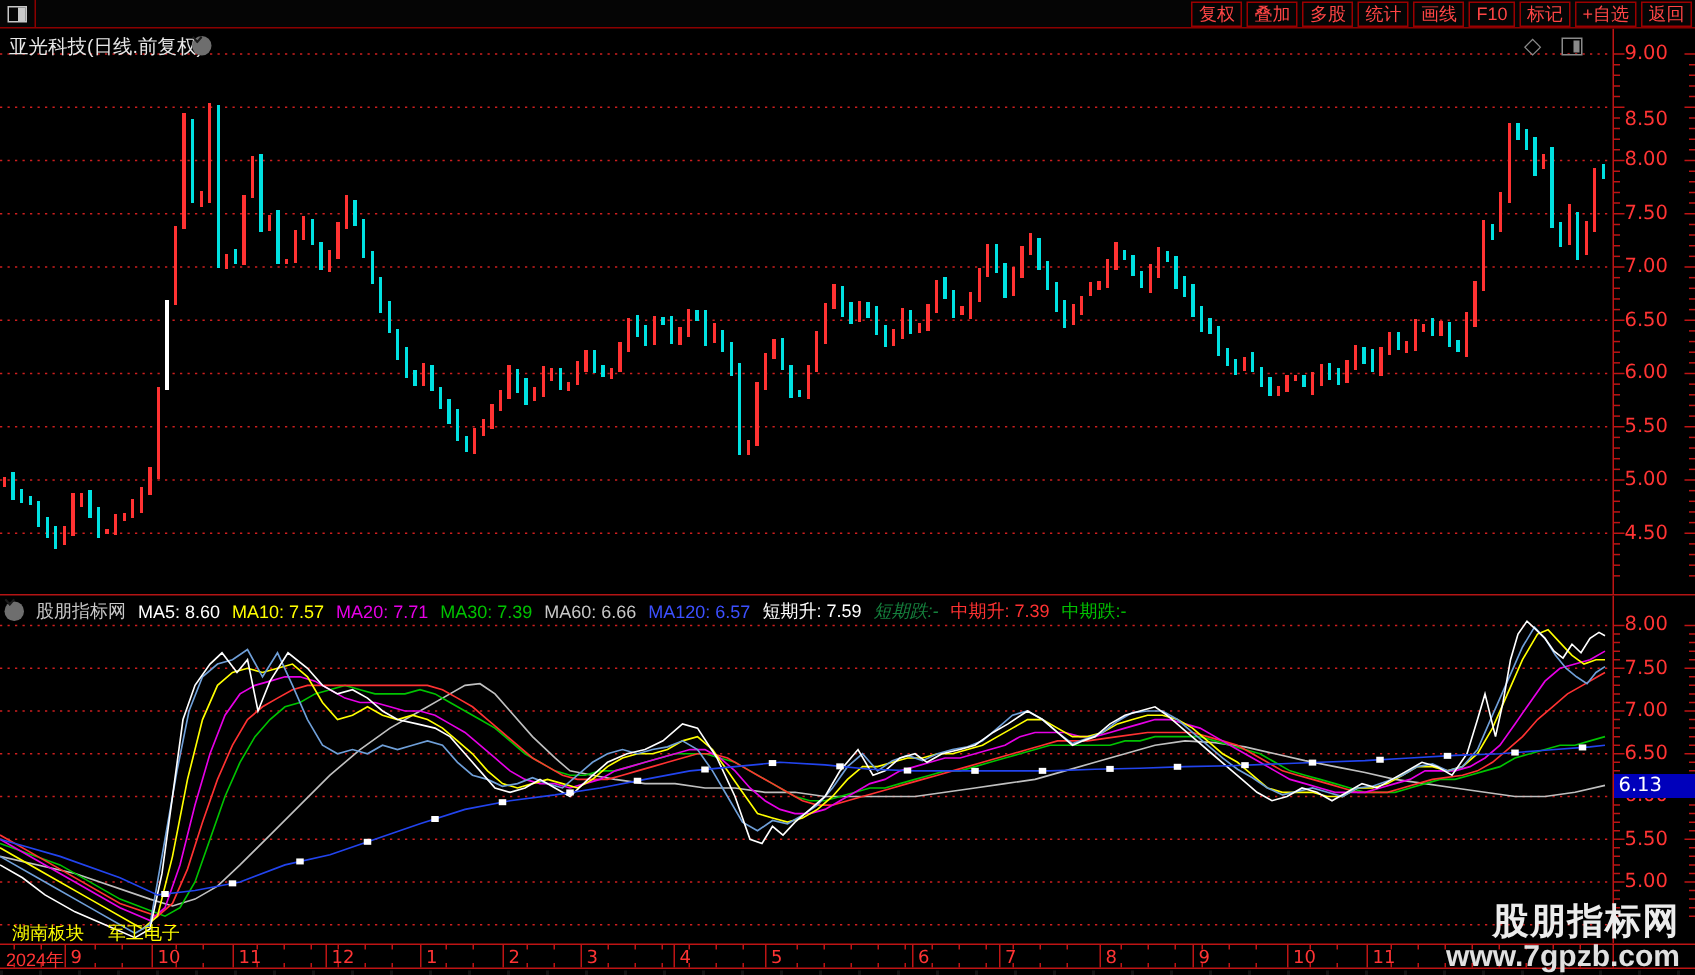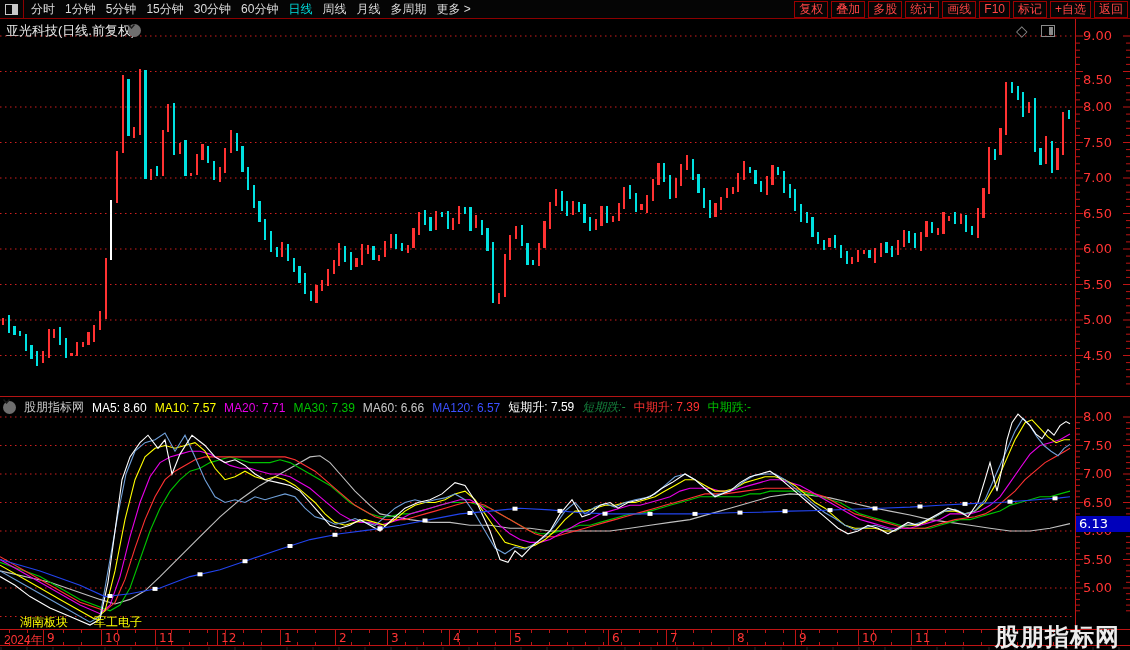--- a/index.html
+++ b/index.html
@@ -28,21 +28,21 @@
   .ylab{position:absolute;left:1083px;width:46px;color:#ff3434;font-size:13px;
     font-family:"DejaVu Sans",sans-serif;}
   .sep-line{position:absolute;left:0;top:396px;width:1130px;height:1px;background:#b41414;}
   
   .indicator{position:absolute;left:0;top:397px;width:1130px;height:232px;}
   .ind-header{position:absolute;left:3px;top:2px;display:flex;align-items:center;gap:8px;
     font-size:12px;white-space:nowrap;z-index:3;}
   .badge{position:absolute;left:1076px;top:119px;width:53px;height:16px;background:#0000bb;
     color:#fff;font-size:13px;line-height:16px;padding-left:3px;z-index:3;
     font-family:"DejaVu Sans",sans-serif;}
-  .sectors{position:absolute;left:20px;top:217px;display:flex;gap:26px;z-index:3;}
+  .sectors{position:absolute;left:8px;top:217px;display:flex;gap:16px;z-index:3;}
   .sector{color:#ffff00;font-size:12px;white-space:nowrap;}
   
   .xaxis{position:absolute;left:0;top:629px;width:1130px;height:17px;box-sizing:border-box;
     border-top:1px solid #be1414;border-bottom:1px solid #be1414;}
   .x-year{position:absolute;left:4px;top:2px;color:#ff3434;font-size:12px;}
   .x-month{position:absolute;top:1px;color:#ff3434;font-size:12px;font-family:"DejaVu Sans",sans-serif;}
   .x-sep{position:absolute;top:0;width:1px;height:15px;background:#be1414;}
   .x-tick-t{position:absolute;top:0;width:1px;height:3px;background:#be1414;}
   .x-tick-b{position:absolute;bottom:0;width:1px;height:3px;background:#be1414;}
   .bottom-strip{position:absolute;left:0;top:647px;width:1130px;height:3px;overflow:hidden;
@@ -55,33 +55,20 @@
 </head>
 <body>
 
 <div class="screen">
 
   <div class="toolbar">
     <span class="win-icon">
         <i></i>
       </span>
     <span class="tb-divider"></span>
-    <div id="tbLeft" style="display:flex;align-items:center;">
-        <span class="tb-item">分时</span>
-        <span class="tb-item">1分钟</span>
-        <span class="tb-item">5分钟</span>
-        <span class="tb-item">15分钟</span>
-        <span class="tb-item">30分钟</span>
-        <span class="tb-item">60分钟</span>
-        <span class="tb-item active">日线</span>
-        <span class="tb-item">周线</span>
-        <span class="tb-item">月线</span>
-        <span class="tb-item">多周期</span>
-        <span class="tb-item">更多 &gt;</span>
-      </div>
     <div class="tb-right" id="tbRight">
         <span class="tb-btn">复权</span>
         <span class="tb-btn">叠加</span>
         <span class="tb-btn">多股</span>
         <span class="tb-btn">统计</span>
         <span class="tb-btn">画线</span>
         <span class="tb-btn">F10</span>
         <span class="tb-btn">标记</span>
         <span class="tb-btn">+自选</span>
         <span class="tb-btn">返回</span>
@@ -691,15 +678,16 @@
       <div class="x-tick-b" style="left: 1017px;"></div>
       <div class="x-tick-t" style="left: 1035px;"></div>
       <div class="x-tick-b" style="left: 1035px;"></div>
       <div class="x-tick-t" style="left: 1053px;"></div>
       <div class="x-tick-b" style="left: 1053px;"></div>
     </div>
   <div class="bottom-strip"></div>
 
   <div class="wm">
     <div class="wm-1">股朋指标网</div>
+    <div class="wm-2">www.7gpzb.com</div>
   </div>
 
 </div>
 
 </body></html>

